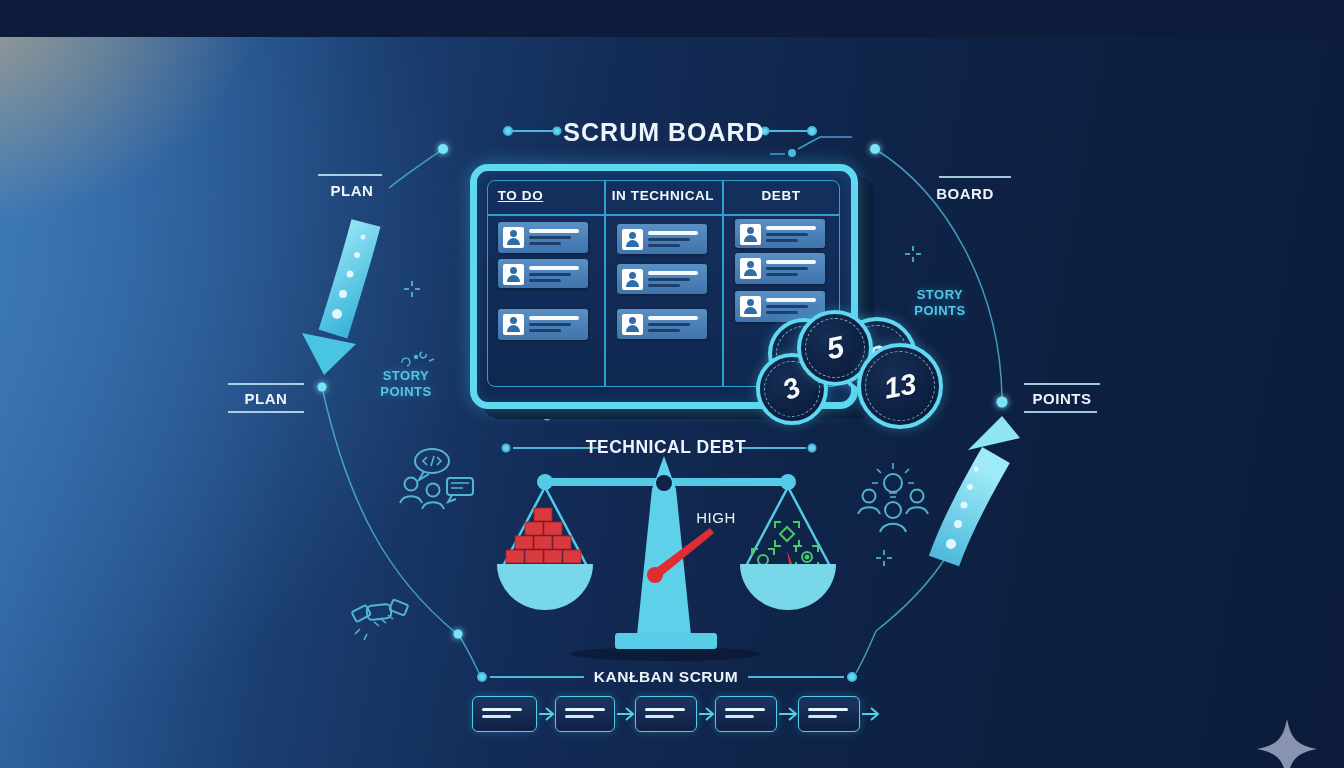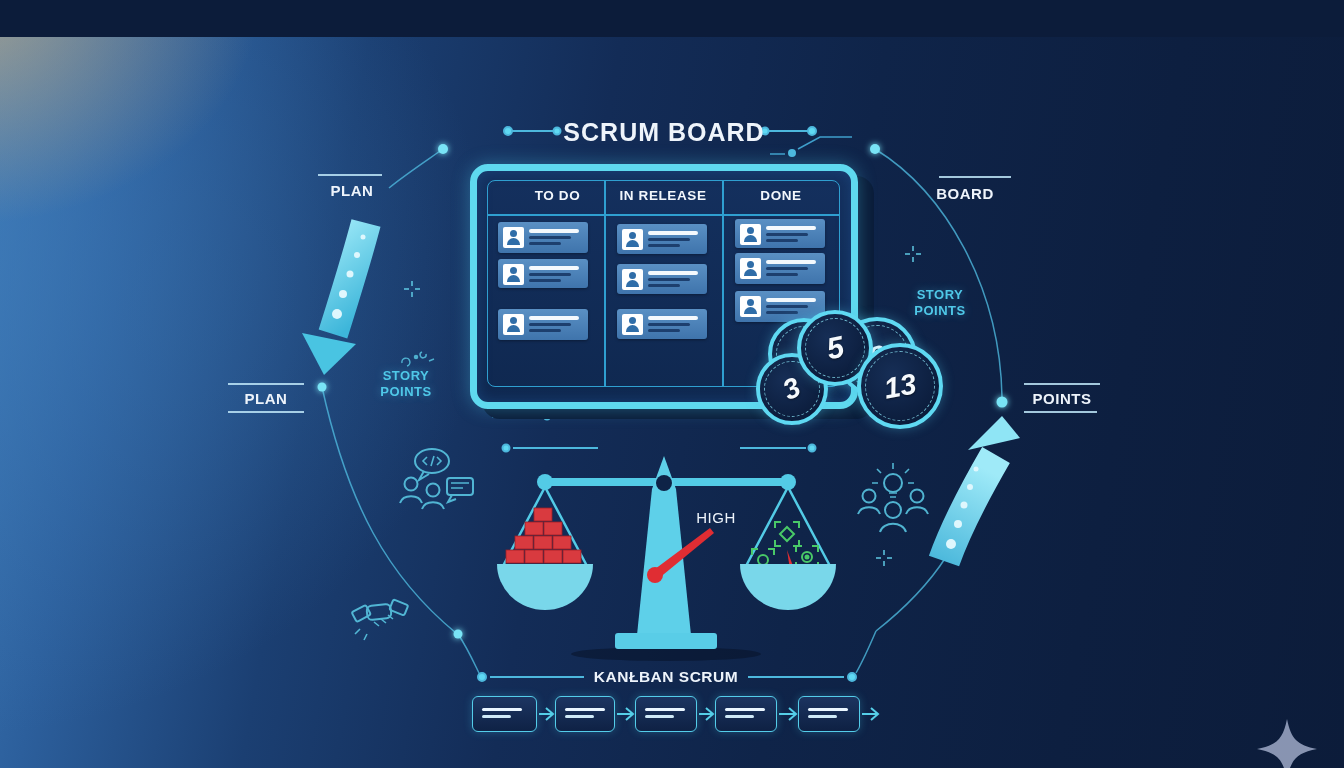--- a/index.html
+++ b/index.html
@@ -239,23 +239,23 @@
 
   <div id="board-shadow"></div>
   <div id="board"></div>
   <div id="inner-frame"></div>
   <div class="board-line" style="left:604px;top:143px;width:1.5px;height:207px;"></div>
   <div class="board-line" style="left:722px;top:143px;width:1.5px;height:207px;"></div>
   <div class="board-line" style="left:487px;top:177px;width:353px;height:1.5px;"></div>
 
   <div class="txt" style="left:472px;top:81px;width:384px;font-size:25px;font-weight:bold;letter-spacing:1px;">SCRUM BOARD</div>
 
-  <div class="colhead" style="left:487px;width:141px;">TO DO</div>
-  <div class="colhead" style="left:604px;width:118px;">IN RELEASE</div>
-  <div class="colhead" style="left:722px;width:118px;">DONE</div>
+  <div class="colhead" style="left:462px;width:117px;text-decoration:underline;">TO DO</div>
+  <div class="colhead" style="left:604px;width:118px;">IN TECHNICAL</div>
+  <div class="colhead" style="left:722px;width:118px;">DEBT</div>
 
   <div class="bcard" style="left:498px;top:185px;height:31px;">
       <span class="ibox"></span>
       <span class="l1"></span>
       <span class="l2"></span>
       <span class="l3"></span>
     </div>
   <div class="bcard" style="left:498px;top:222px;height:29px;">
       <span class="ibox"></span>
       <span class="l1"></span>
@@ -331,20 +331,21 @@
   <div class="rule" style="left:939px;top:139px;width:72px;"></div>
   <div class="txt" style="left:933px;top:148px;width:64px;font-size:15px;font-weight:bold;">BOARD</div>
 
   <div class="rule" style="left:1024px;top:346px;width:76px;"></div>
   <div class="txt" style="left:1021px;top:353px;width:82px;font-size:15px;font-weight:bold;">POINTS</div>
   <div class="rule" style="left:1024px;top:374px;width:73px;"></div>
 
   <div class="txt cyan" style="left:374px;top:331px;width:64px;font-size:13px;line-height:1.25;font-weight:bold;">STORY POINTS</div>
   <div class="txt cyan" style="left:908px;top:250px;width:64px;font-size:13px;line-height:1.25;font-weight:bold;">STORY POINTS</div>
 
+  <div class="txt" style="left:564px;top:400px;width:204px;font-size:17.5px;font-weight:bold;">TECHNICAL DEBT</div>
   <div class="txt" style="left:688px;top:472px;width:56px;font-size:15px;font-weight:normal;">HIGH</div>
 
   <div class="txt" style="left:586px;top:631px;width:160px;font-size:15.5px;font-weight:bold;">KANŁBAN SCRUM</div>
   <div class="kcard" style="left:472px;width:65px;">
       <span class="k1"></span>
       <span class="k2"></span>
     </div>
   <div class="kcard" style="left:555px;width:60px;">
       <span class="k1"></span>
       <span class="k2"></span>

